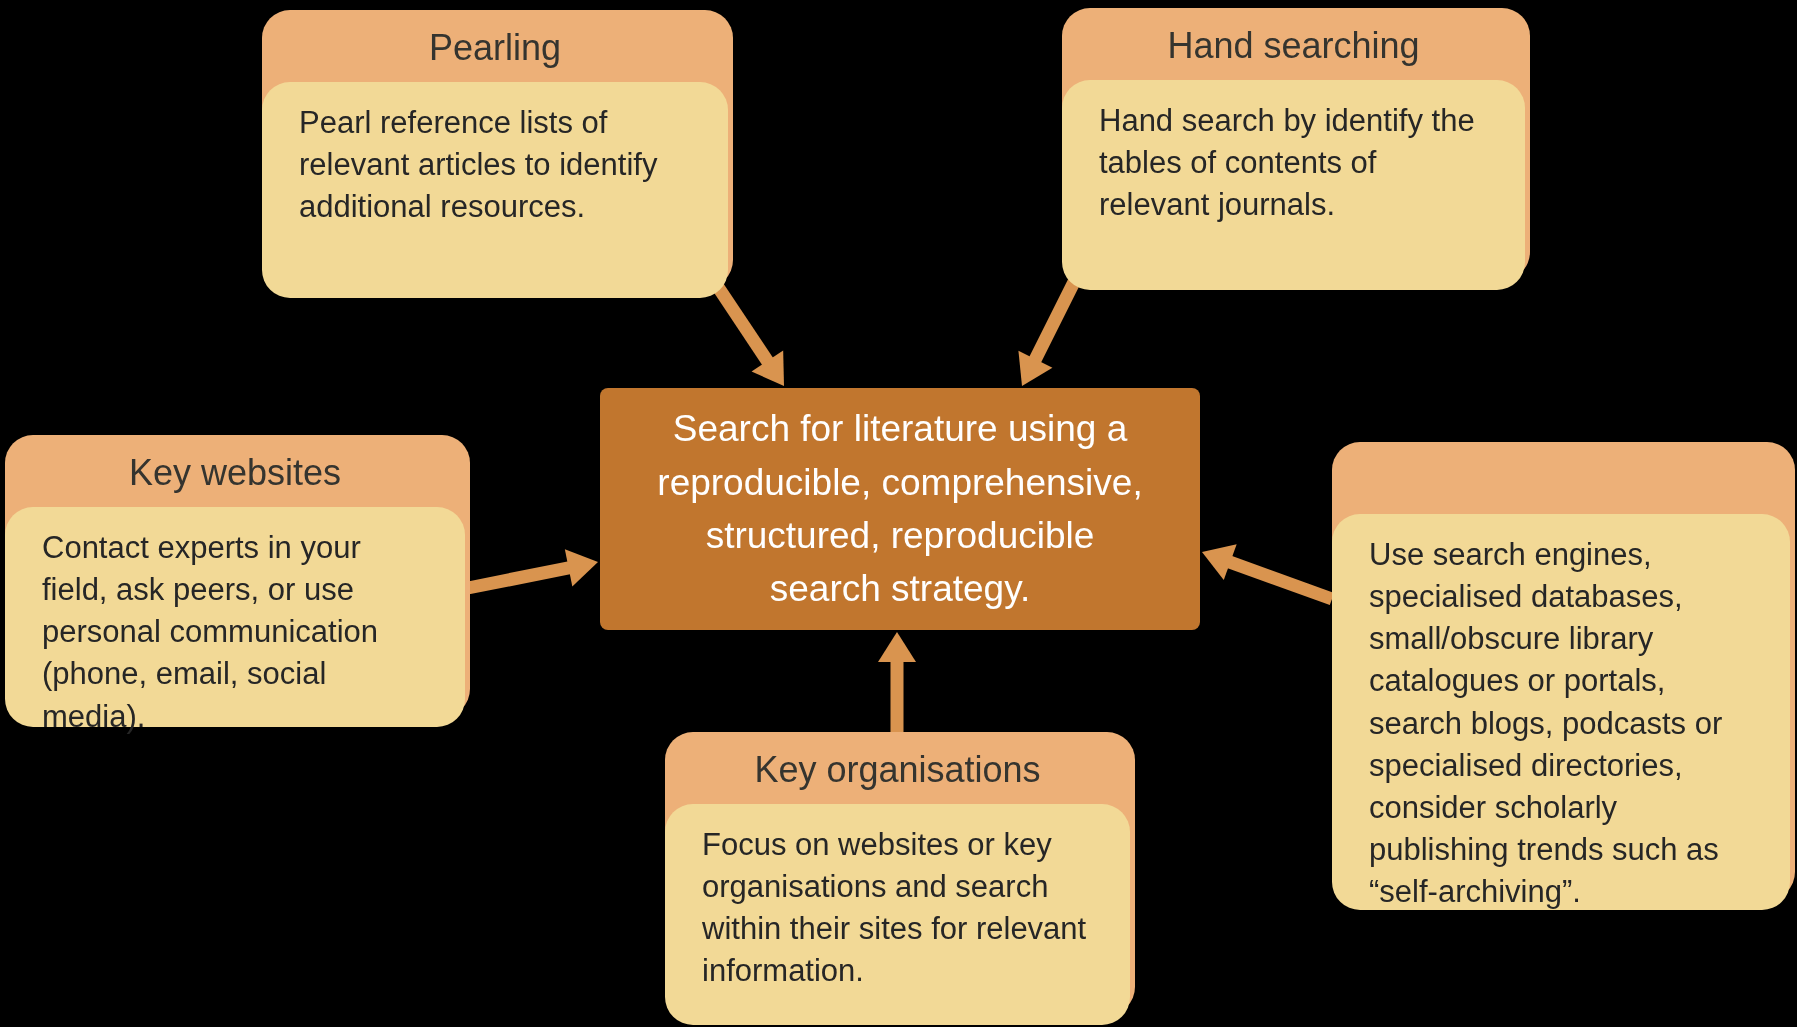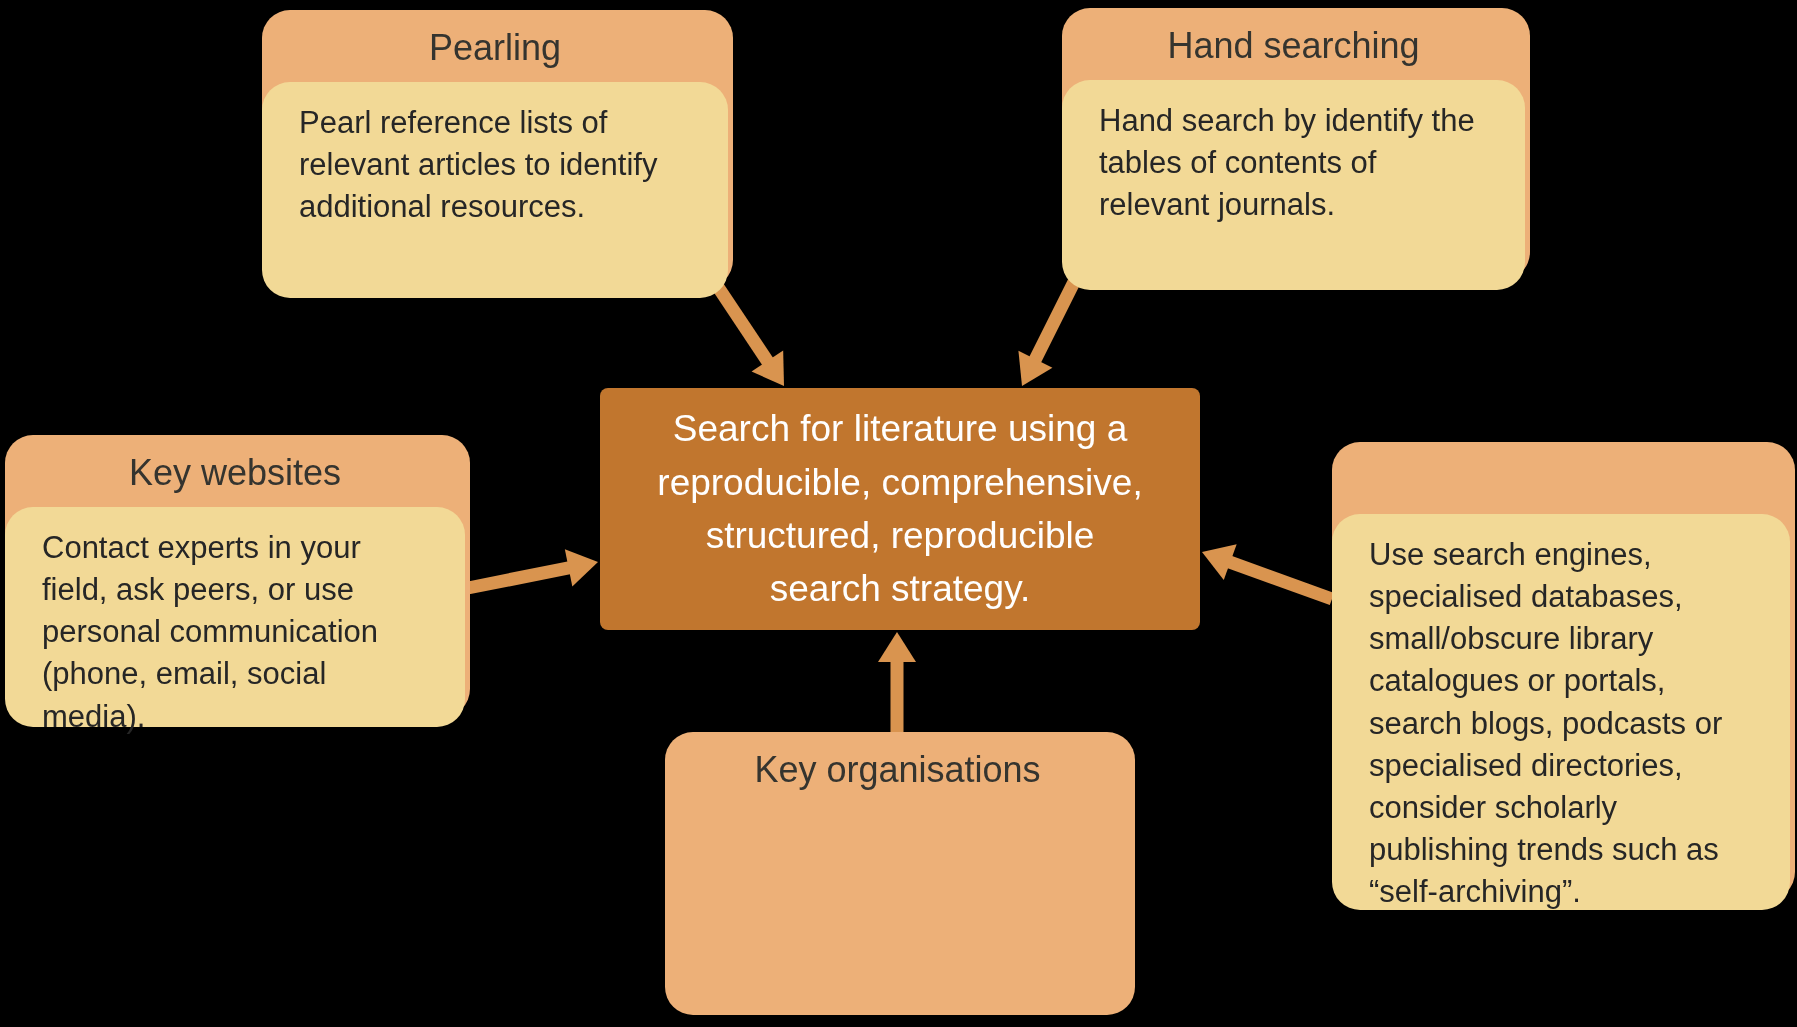--- a/index.html
+++ b/index.html
@@ -110,20 +110,23 @@
 
   <div class="card" id="card-web">
     <div class="card-header-bg"></div>
     <div class="card-body">
       <p>Use search engines, specialised databases, small/obscure library catalogues or portals, search blogs, podcasts or specialised directories, consider scholarly publishing trends such as “self-archiving”.</p>
     </div>
   </div>
 
   <div class="card" id="card-orgs">
     <div class="card-header-bg"></div>
+    <div class="card-body">
+      <p>Focus on websites or key organisations and search within their sites for relevant information.</p>
+    </div>
     <div class="card-title">Key organisations</div>
   </div>
 
   <div class="center-box">
     <div>
         <div>Search for literature using a</div>
         <div>reproducible, comprehensive,</div>
         <div>structured, reproducible</div>
         <div>search strategy.</div>
       </div>

